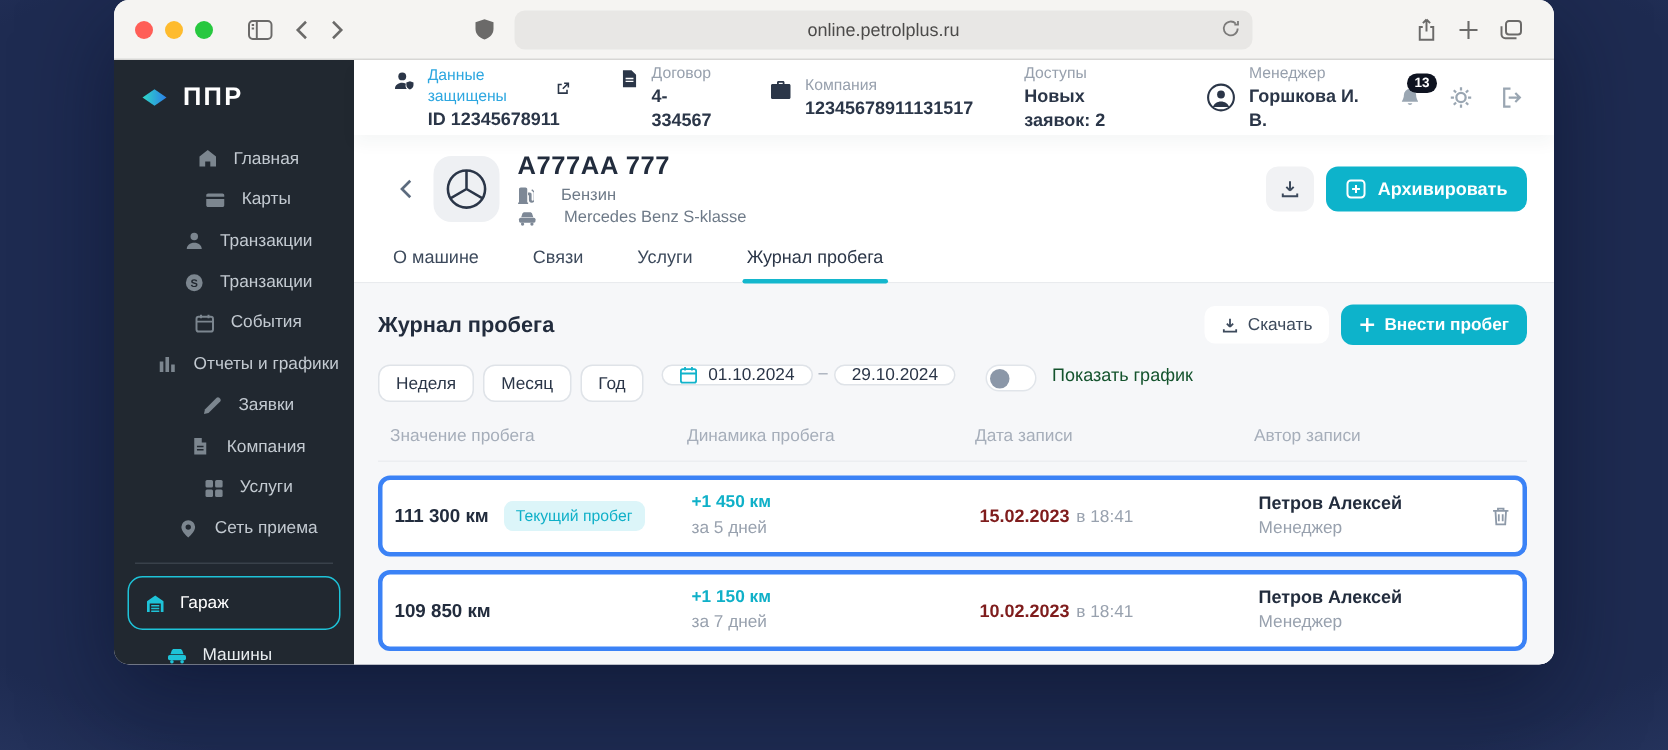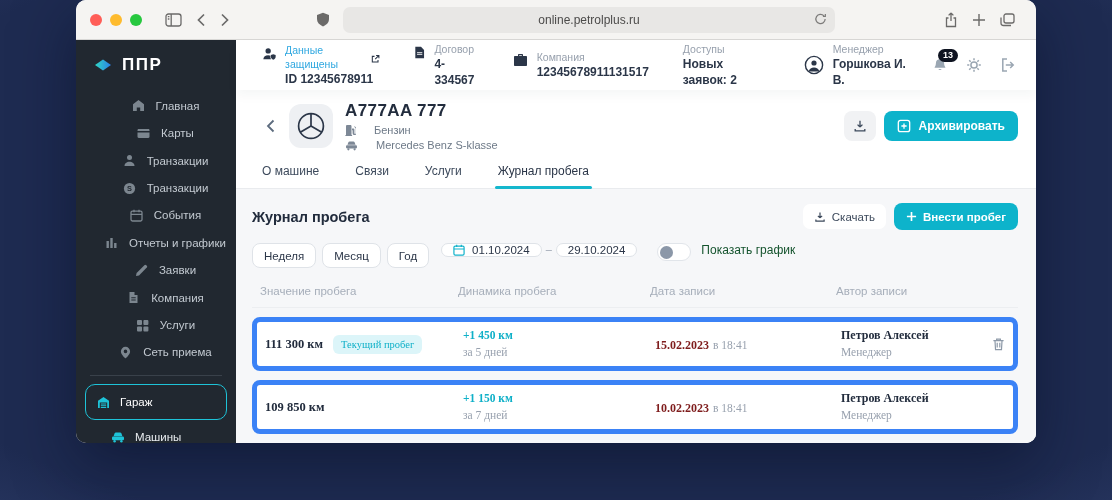--- a/index.html
+++ b/index.html
@@ -112,22 +112,22 @@
   .dash { color:#9aa3b0; margin:0 4px; font-size:11px; }
   .toggle { width:34px; height:18px; border-radius:9px; background:#fff;
     border:1px solid #e1e5ea; position:relative; margin-left:20px; cursor:pointer; }
   .toggle .knob { position:absolute; left:2px; top:1.5px; width:13px; height:13px;
     border-radius:50%; background:#8b97a8; }
   .toggle-label { margin-left:10px; font-size:12px; color:#14532d; font-weight:400; }
 
   .grid { display:grid; grid-template-columns:198px 192px 186px 1fr 26px; align-items:center; }
   .table-head { padding:17px 8px 10px; font-size:11.5px; color:#a6aeba;
     border-bottom:1px solid #eceef1; }
-  .card { background:#fff; border-radius:8px; border:5px solid #3b82f6;
-    padding:0 8px; height:54px; margin-top:9px;font-family:Liberation Serif, serif; }
+  .card { background:#fff; border-radius:8px; border:3px solid #3b82f6;
+    padding:0 8px; height:54px; margin-top:9px; }
   .cell-value { display:flex; align-items:center; }
   .km { font-size:12.5px; font-weight:700; color:#222c3d; }
   .tag { background:#dcf5f9; color:#0fb0c8; font-size:10.5px; padding:4px 8px;
     border-radius:6px; margin-left:10px; }
   .delta { font-size:11.5px; color:#0fb0c8; font-weight:600; line-height:17px; }
   .period { font-size:11.5px; color:#98a1ae; line-height:17px; }
   .date-strong { font-size:12px; font-weight:700; color:#7f1d1d; }
   .date-time { font-size:11.5px; color:#98a1ae; }
   .author { font-size:12px; font-weight:700; color:#222c3d; line-height:17px; }
   .role { font-size:11.5px; color:#98a1ae; line-height:17px; }

